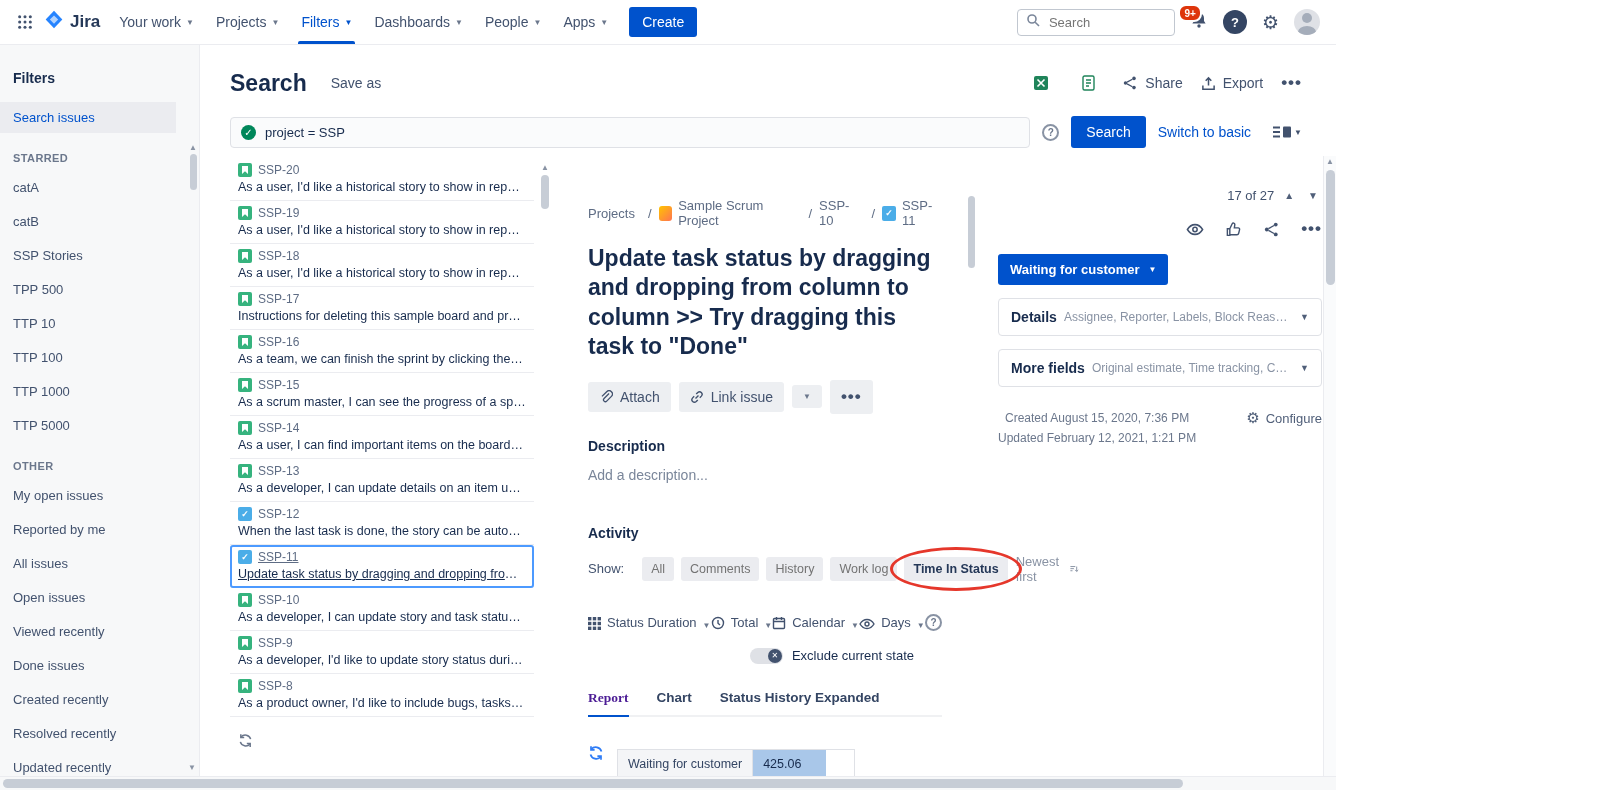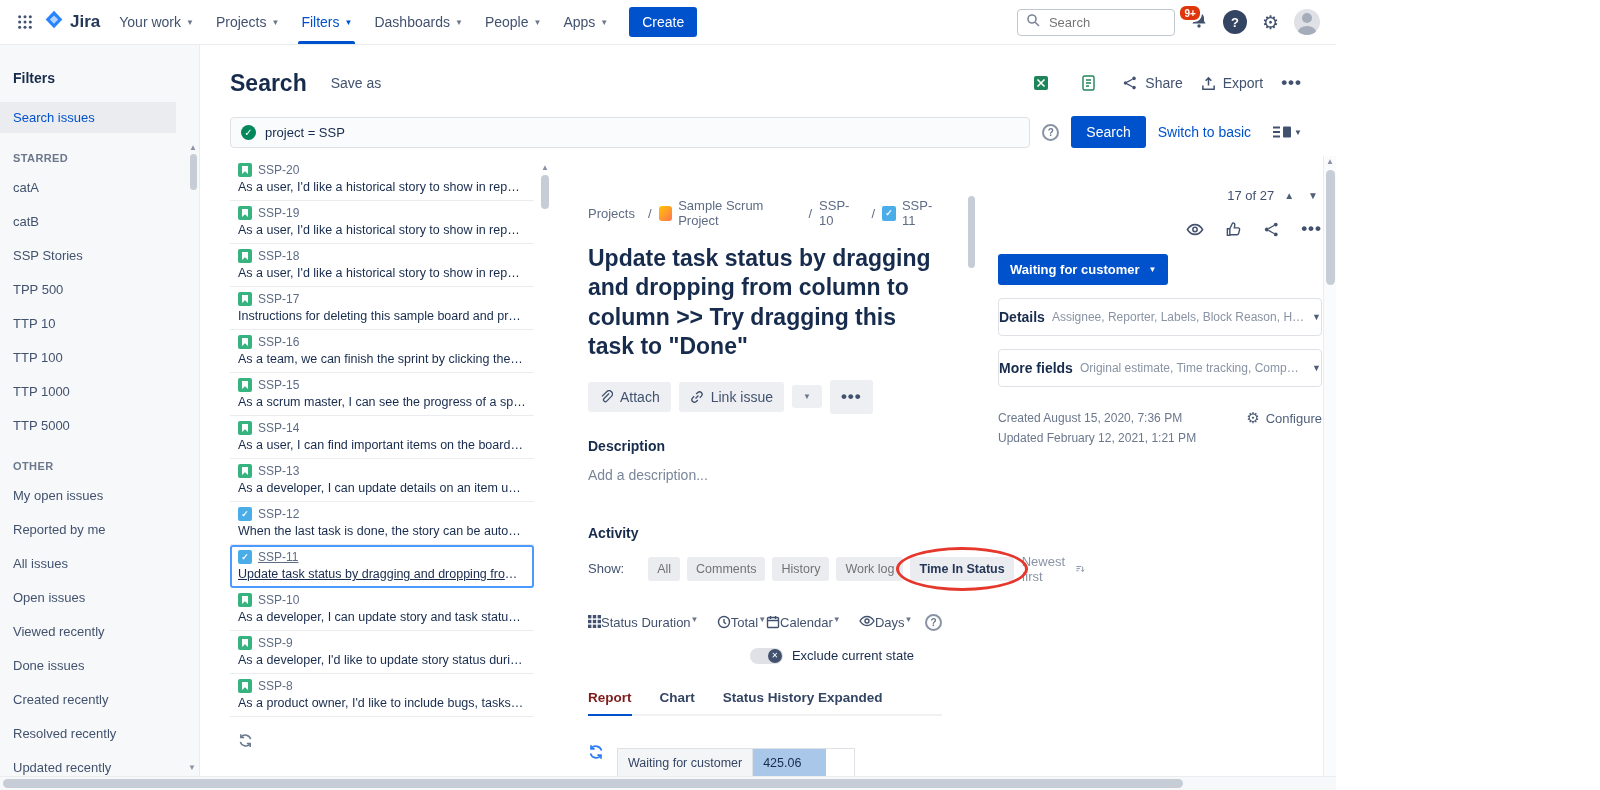--- a/index.html
+++ b/index.html
@@ -90,60 +90,60 @@
   .crumb-icon[data-icon="task"] { background:#4BADE8; }
   .crumb-icon[data-icon="task"]::after { content:"✓"; font-size:9px; font-weight:bold; }
   .issue-title { font-size:23px; font-weight:600; color:#172B4D; margin:16px 0 18px; line-height:1.28; max-width:566px; }
   .btn-row { display:flex; gap:8px; align-items:center; }
   .soft-btn { display:flex; align-items:center; gap:7px; background:#EDEFF2; border:none; border-radius:3px; padding:7px 11px; font-size:14px; color:#42526E; cursor:pointer; font-family:inherit; }
   .section-label { font-weight:bold; font-size:14px; color:#172B4D; }
   .desc-label { margin-top:24px; }
   .desc-placeholder { color:#7A869A; font-size:14px; margin-top:13px; cursor:text; }
   .activity-label { margin-top:42px; }
   .show-row { display:flex; align-items:center; gap:8px; margin-top:13px; }
-  .show-label { font-size:13px; color:#42526E; margin-right:16px; }
+  .show-label { font-size:13px; color:#42526E; margin-right:10px; }
   .chips { display:flex; gap:7px; align-items:center; }
   .chip { background:#EBECF0; padding:5px 9px; border-radius:3px; font-size:12.5px; color:#737373; position:relative; cursor:pointer; white-space:nowrap; }
   .chip[data-circled="true"] { font-weight:bold; color:#253858; }
   .chip[data-circled="true"]::after { content:""; position:absolute; left:-14px; right:-14px; top:-10px; bottom:-10px; border:3px solid #E5372B; border-radius:50%; pointer-events:none; }
   .sort { margin-left:auto; display:flex; gap:6px; align-items:center; font-size:13px; color:#8993A4; cursor:pointer; }
   .tis-controls { display:flex; align-items:center; margin-top:30px; font-size:13px; color:#42526E; }
-  .tis-ctl { display:flex; align-items:flex-start; cursor:pointer; white-space:nowrap; }
+  .tis-ctl { display:flex; align-items:flex-end; gap:6px; cursor:pointer; white-space:nowrap; }
   .tis-ctl .chev { font-size:8px; color:#6B778C; }
   .ctl-gap { width:26px; } .ctl-spacer { flex:1; }
   .toggle-row { display:flex; align-items:center; justify-content:flex-end; gap:9px; margin-top:17px; font-size:13px; color:#172B4D; padding-right:28px; }
   .toggle { width:33px; height:16px; border-radius:9px; background:#DFE1E6; position:relative; cursor:pointer; }
   .toggle .knob { position:absolute; right:1px; top:1px; width:14px; height:14px; border-radius:50%; background:#42526E; color:#fff; font-size:8px; display:flex; align-items:center; justify-content:center; }
   .tabs-row { display:flex; gap:28px; margin-top:26px; border-bottom:2px solid #F0F1F3; }
   .tab { font-size:13.5px; color:#344563; font-weight:600; padding-bottom:9px; position:relative; cursor:pointer; white-space:nowrap; }
-  .tab[data-active="true"] { color:#7f1d1d; }
+  .tab[data-active="true"] { color:#4c1d95;font-family:Liberation Serif, serif; }
   .tab[data-active="true"]::after { content:""; position:absolute; left:0; right:0; bottom:-2px; height:2px; background:#0052CC; }
   .report-area { display:flex; margin-top:28px; gap:13px; align-items:flex-start; }
   .tis-table { border-collapse:collapse; font-size:12.5px; margin-top:4px; }
   .tis-table td { border:1px solid #DFE1E6; padding:7px 10px; }
   .status-cell { background:#F4F5F7; color:#344563; width:122px; white-space:nowrap; }
   .value-cell { width:102px; position:relative; color:#172B4D; }
   .value-cell .bar { position:absolute; left:0; top:0; bottom:0; background:#A9C7E9; width:0; }
   .value-cell .num { position:relative; }
 
   
   .detail-scroll { width:8px; flex-shrink:0; margin-top:36px; }
   .detail-scroll .thumb { width:7px; height:72px; background:#C7CDD6; border-radius:4px; }
   .right-col { width:360px; padding:30px 14px 0 22px; flex-shrink:0; }
   .pager-row { display:flex; justify-content:flex-end; align-items:center; gap:6px; font-size:13px; color:#42526E; }
   .pager-btn { color:#505F79; font-size:10px; padding:2px 4px; cursor:pointer; }
   .icons-row { display:flex; justify-content:flex-end; gap:21px; margin-top:16px; align-items:center; }
   .icons-row .iconbtn { width:auto; height:auto; }
   .status-btn { margin-top:15px; display:inline-flex; align-items:center; gap:9px; background:#0052CC; color:#fff; font-weight:600; font-size:13px; padding:8px 12px; border-radius:3px; cursor:pointer; border:none; font-family:inherit; }
   .status-btn .chev { font-size:8px; }
-  .panel-box { margin-top:13px; border:1px solid #DFE1E6; border-radius:4px; padding:10px 0; display:flex; align-items:center; gap:7px; cursor:pointer; background:#fff; }
+  .panel-box { margin-top:13px; border:1px solid #DFE1E6; border-radius:4px; padding:10px 12px; display:flex; align-items:center; gap:7px; cursor:pointer; background:#fff; }
   .panel-title { font-weight:bold; font-size:14px; color:#172B4D; white-space:nowrap; }
   .panel-sub { font-size:12px; color:#8993A4; overflow:hidden; white-space:nowrap; text-overflow:ellipsis; flex:1; }
   .panel-chev { font-size:9px; color:#505F79; }
-  .meta-row { display:flex; justify-content:space-between; margin-top:22px; align-items:flex-start; }
+  .meta-row { display:flex; justify-content:space-between; margin-top:22px; align-items:flex-start;text-align:center; }
   .meta { font-size:12px; color:#6B778C; line-height:1.65; }
   .configure { display:flex; align-items:center; gap:6px; font-size:13px; color:#505F79; cursor:pointer; }
   .configure .gear { font-size:15px; color:#505F79; }
 
   
   .main-vscroll { position:absolute; right:0; top:112px; bottom:0; width:13px; background:#FAFBFC; border-left:1px solid #EBECF0; }
   .main-vscroll .arrow { color:#8993A4; font-size:8px; text-align:center; line-height:12px; }
   .main-vscroll .thumb { width:9px; height:115px; background:#C7CDD6; border-radius:5px; margin:2px auto; }
   .hscroll { position:absolute; left:0; right:0; bottom:0; height:14px; background:#F7F8F9; border-top:1px solid #EBECF0; }
   .hscroll .thumb { position:absolute; left:3px; top:2px; height:9px; width:1180px; background:#C7CDD6; border-radius:5px; }

